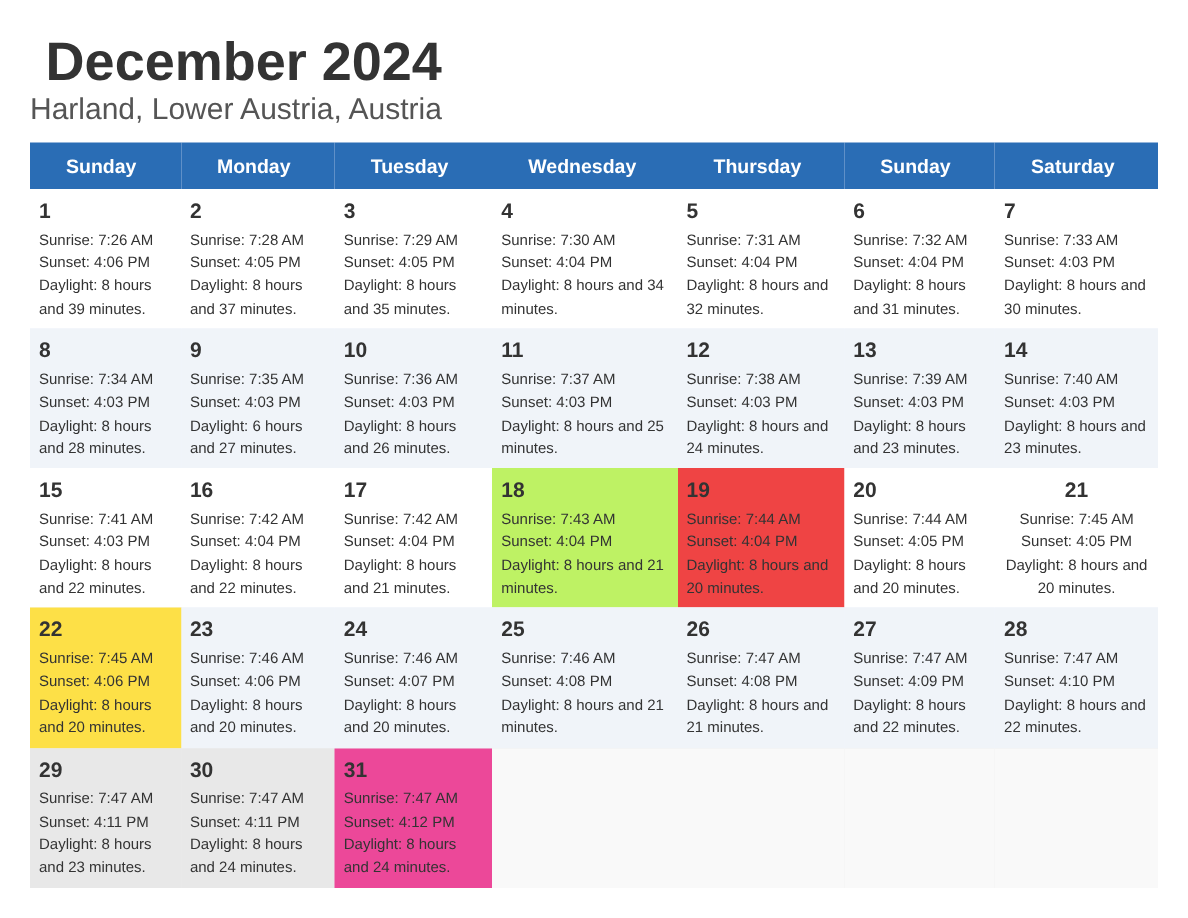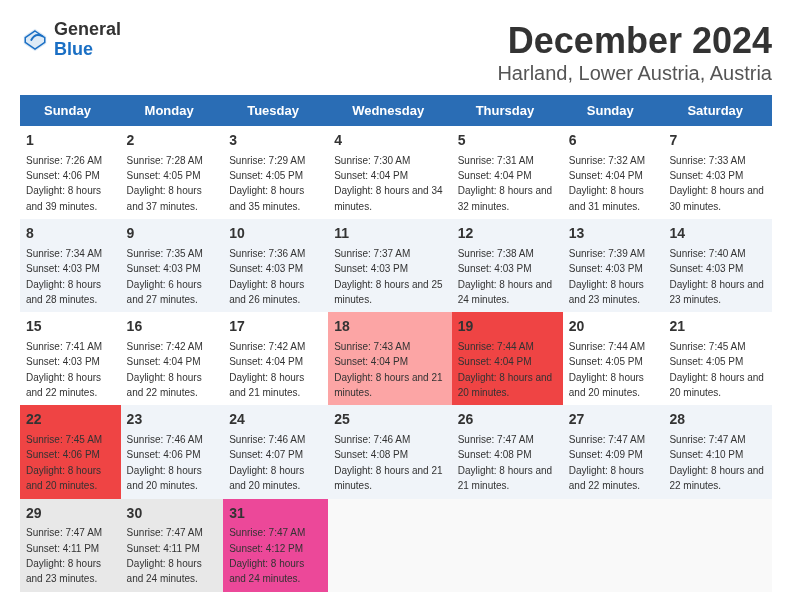--- a/index.html
+++ b/index.html
@@ -85,31 +85,20 @@
       color: #333;
     }
     .empty-cell {
       background-color: #f9f9f9;
     }
   </style>
 </head>
 <body>
 
 <div class="header">
-  <div class="logo">
-    <svg class="logo-icon" viewBox="0 0 40 40">
-      <polygon points="20,5 35,15 35,25 20,35 5,25 5,15" fill="#1a6fc4" opacity="0.15"></polygon>
-      <polygon points="20,8 33,17 33,23 20,32 7,23 7,17" fill="none" stroke="#1a6fc4" stroke-width="2"></polygon>
-      <path d="M15,20 Q20,10 30,15" fill="none" stroke="#1a6fc4" stroke-width="2.5" stroke-linecap="round"></path>
-    </svg>
-    <div class="logo-text">
-      <span class="general">General</span>
-      <span class="blue">Blue</span>
-    </div>
-  </div>
   <div class="title-block">
     <div class="month-title">December 2024</div>
     <div class="location">Harland, Lower Austria, Austria</div>
   </div>
 </div>
 
 <table>
   <thead>
     <tr>
       <th>Sunday</th>
@@ -222,47 +211,47 @@
         <span class="day-info">Sunrise: 7:42 AM</span><br>
         <span class="day-info">Sunset: 4:04 PM</span><br>
         <span class="day-info">Daylight: 8 hours and 22 minutes.</span>
       </td>
         <td style="background-color: rgb(255, 255, 255);">
         <span class="day-num">17</span>
         <span class="day-info">Sunrise: 7:42 AM</span><br>
         <span class="day-info">Sunset: 4:04 PM</span><br>
         <span class="day-info">Daylight: 8 hours and 21 minutes.</span>
       </td>
-        <td style="background-color: #fca5a5;">
+        <td style="background-color: #bef264;">
         <span class="day-num">18</span>
         <span class="day-info">Sunrise: 7:43 AM</span><br>
         <span class="day-info">Sunset: 4:04 PM</span><br>
         <span class="day-info">Daylight: 8 hours and 21 minutes.</span>
       </td>
         <td style="background-color: #ef4444;">
         <span class="day-num">19</span>
         <span class="day-info">Sunrise: 7:44 AM</span><br>
         <span class="day-info">Sunset: 4:04 PM</span><br>
         <span class="day-info">Daylight: 8 hours and 20 minutes.</span>
       </td>
         <td style="background-color: rgb(255, 255, 255);">
         <span class="day-num">20</span>
         <span class="day-info">Sunrise: 7:44 AM</span><br>
         <span class="day-info">Sunset: 4:05 PM</span><br>
         <span class="day-info">Daylight: 8 hours and 20 minutes.</span>
       </td>
-        <td style="background-color: rgb(255, 255, 255);">
+        <td style="background-color: rgb(255, 255, 255); text-align: center;">
         <span class="day-num">21</span>
         <span class="day-info">Sunrise: 7:45 AM</span><br>
         <span class="day-info">Sunset: 4:05 PM</span><br>
         <span class="day-info">Daylight: 8 hours and 20 minutes.</span>
       </td>
       </tr>
       <tr style="background-color: rgb(240, 244, 249);">
-        <td style="background-color: #ef4444;">
+        <td style="background-color: #fde047;">
         <span class="day-num">22</span>
         <span class="day-info">Sunrise: 7:45 AM</span><br>
         <span class="day-info">Sunset: 4:06 PM</span><br>
         <span class="day-info">Daylight: 8 hours and 20 minutes.</span>
       </td>
         <td style="background-color: rgb(240, 244, 249);">
         <span class="day-num">23</span>
         <span class="day-info">Sunrise: 7:46 AM</span><br>
         <span class="day-info">Sunset: 4:06 PM</span><br>
         <span class="day-info">Daylight: 8 hours and 20 minutes.</span>

